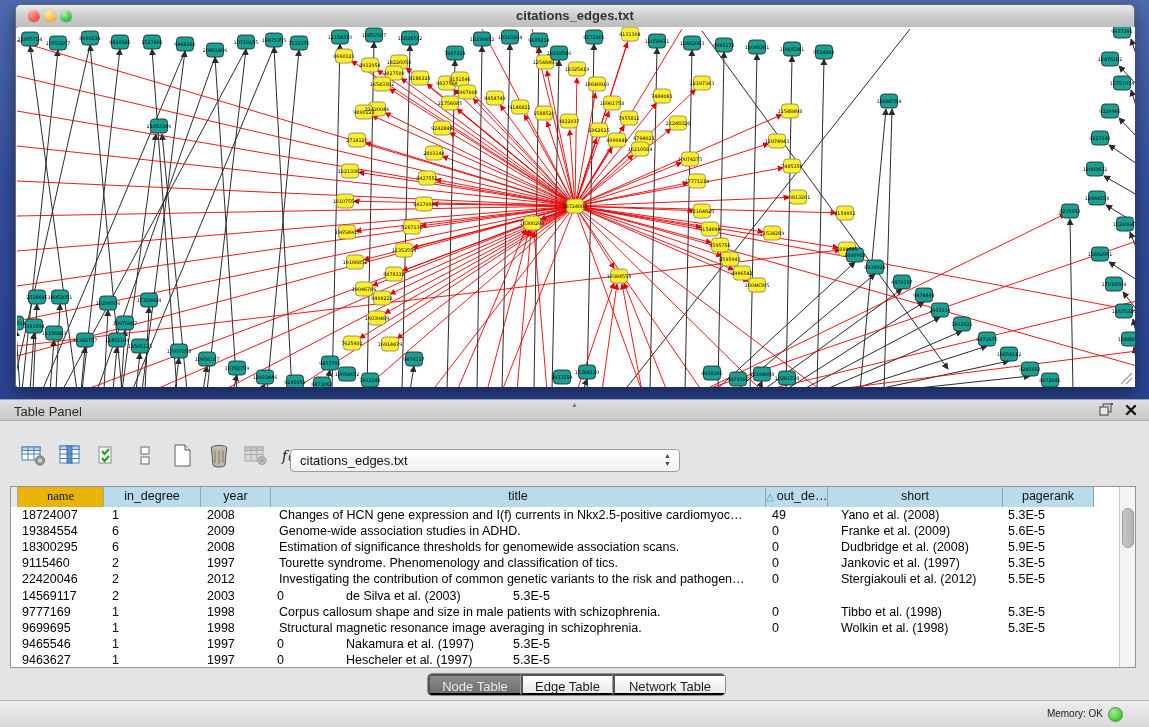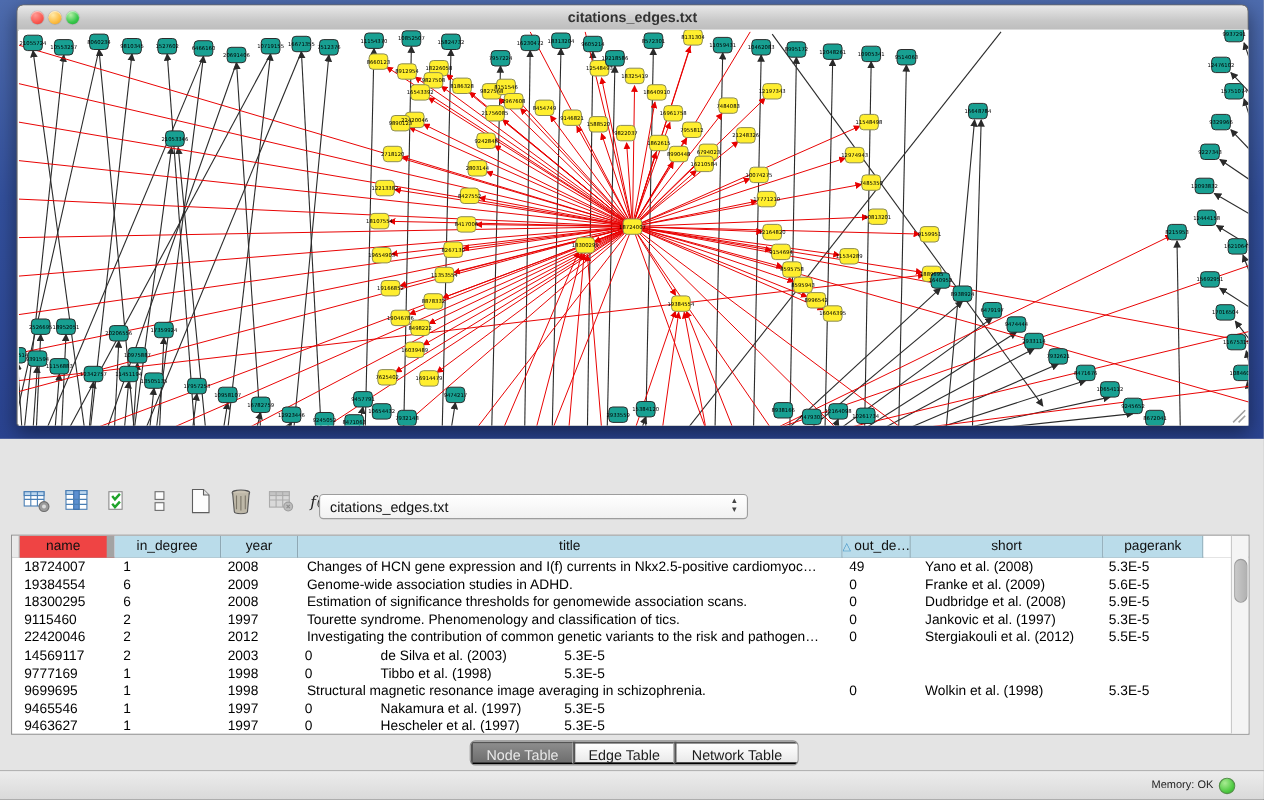--- a/index.html
+++ b/index.html
@@ -37,21 +37,21 @@
   .dropdown{position:absolute;left:290px;top:50px;width:390px;height:23px;
     background:linear-gradient(180deg,#ffffff,#f1f1f1);border:1px solid #9d9d9d;
     border-radius:4px;box-sizing:border-box;font-size:13px;color:#111;
     display:flex;align-items:center;padding-left:9px;}
   .dd-arrows{position:absolute;right:8px;top:2px;font-size:7px;line-height:8px;color:#444;text-align:center;}
   .ttable{position:absolute;left:10px;top:87px;width:1126px;height:182px;background:#fff;
     border:1px solid #939393;box-sizing:border-box;overflow:hidden;}
   .thead{display:flex;height:20px;border-bottom:1px solid #7e7e7e;box-sizing:border-box;}
   .th{height:20px;box-sizing:border-box;border-right:1px solid #8fa8b4;background:#badcea;
     font-size:12.5px;color:#111;text-align:center;line-height:19px;overflow:hidden;white-space:nowrap;}
-  .th.grey{background:#ef4444;border-right:7px solid #a3a3a3;}
+  .th.grey{background:#eab308;border-right:1px solid #a3a3a3;font-family:Liberation Serif, serif;}
   .th.gutter{background:#e9e9e9;border-right:1px solid #a9a9a9;}
   .th .sorttri{color:#4596c8;font-size:10px;margin-right:3px;}
   .trow{display:flex;height:16.1px;align-items:center;}
   .td{font-size:12.5px;color:#000;white-space:nowrap;overflow:hidden;box-sizing:border-box;height:16px;line-height:16px;}
   .vscroll{position:absolute;right:0;top:0;width:15px;height:180px;background:#f4f4f4;border-left:1px solid #c9c9c9;}
   .vthumb{position:absolute;left:2px;top:21px;width:10px;height:38px;border-radius:6px;
     background:linear-gradient(90deg,#c9c9c9,#b2b2b2);border:1px solid #9b9b9b;}
   .tabsbar{position:absolute;left:0;top:274px;width:100%;height:22px;}
   .segmented{position:absolute;left:427px;top:0;display:flex;height:21px;
     border:1px solid #8f8f8f;border-radius:5px;overflow:hidden;background:#fff;}
@@ -563,20 +563,34 @@
             </g>
         </svg>
         <svg class="grip" width="15" height="15">
           <path d="M3,14 L14,3 M8,14 L14,8" stroke="#a0a0a0" stroke-width="1.4" fill="none"></path>
         </svg>
       </div>
     </div>
   </div>
 
   <div class="tpanel">
+    <div class="tp-header">
+      <span class="tp-caret">▲</span>
+      <span class="tp-title">Table Panel</span>
+      <span class="tp-icons">
+        <svg width="14" height="13">
+          <rect x="4" y="1" width="8" height="8" fill="none" stroke="#5a5a5a" stroke-width="1.2"></rect>
+          <rect x="1" y="4" width="8" height="8" fill="#e9e9e9" stroke="#5a5a5a" stroke-width="1.2"></rect>
+          <rect x="12" y="0" width="2" height="2" fill="#3a5a9a"></rect>
+        </svg>
+        <svg width="12" height="12">
+          <path d="M2,2 L10,10 M10,2 L2,10" stroke="#111" stroke-width="2.4" stroke-linecap="round"></path>
+        </svg>
+      </span>
+    </div>
 
     <div class="tp-toolbar" id="toolbar">
         <button class="tbtn">
           <span><svg width="26" height="22">
               <rect x="1" y="2" width="18" height="13" fill="#fff" stroke="#4a7fb5"></rect>
               <rect x="1" y="2" width="18" height="3.5" fill="#bcd6ee" stroke="#4a7fb5"></rect>
               <path d="M7,2 V15 M13,2 V15 M1,9 H19" stroke="#4a7fb5" fill="none"></path>
               <circle cx="19" cy="15.5" r="4.5" fill="#9b9b9b" stroke="#6e6e6e"></circle>
               <circle cx="19" cy="15.5" r="1.8" fill="#dcdcdc"></circle>
             </svg></span>
@@ -707,20 +721,21 @@
             <div class="td" style="width: 70px; padding-left: 6px;">2003</div>
             <div class="td" style="width: 62px; padding-left: 6px;">0</div>
             <div class="td" style="width: 175px; padding-left: 13px;">de Silva et al. (2003)</div>
             <div class="td" style="width: 91px; padding-left: 5px;">5.3E-5</div>
           </div>
           <div class="trow">
             <div class="td" style="width: 7px;"></div>
             <div class="td" style="width: 86px; padding-left: 4px;">9777169</div>
             <div class="td" style="width: 97px; padding-left: 8px;">1</div>
             <div class="td" style="width: 70px; padding-left: 6px;">1998</div>
+            <div class="td" style="width: 495px; padding-left: 8px;">Corpus callosum shape and size in male patients with schizophrenia.</div>
             <div class="td" style="width: 62px; padding-left: 6px;">0</div>
             <div class="td" style="width: 175px; padding-left: 13px;">Tibbo et al. (1998)</div>
             <div class="td" style="width: 91px; padding-left: 5px;">5.3E-5</div>
           </div>
           <div class="trow">
             <div class="td" style="width: 7px;"></div>
             <div class="td" style="width: 86px; padding-left: 4px;">9699695</div>
             <div class="td" style="width: 97px; padding-left: 8px;">1</div>
             <div class="td" style="width: 70px; padding-left: 6px;">1998</div>
             <div class="td" style="width: 495px; padding-left: 8px;">Structural magnetic resonance image averaging in schizophrenia.</div>

